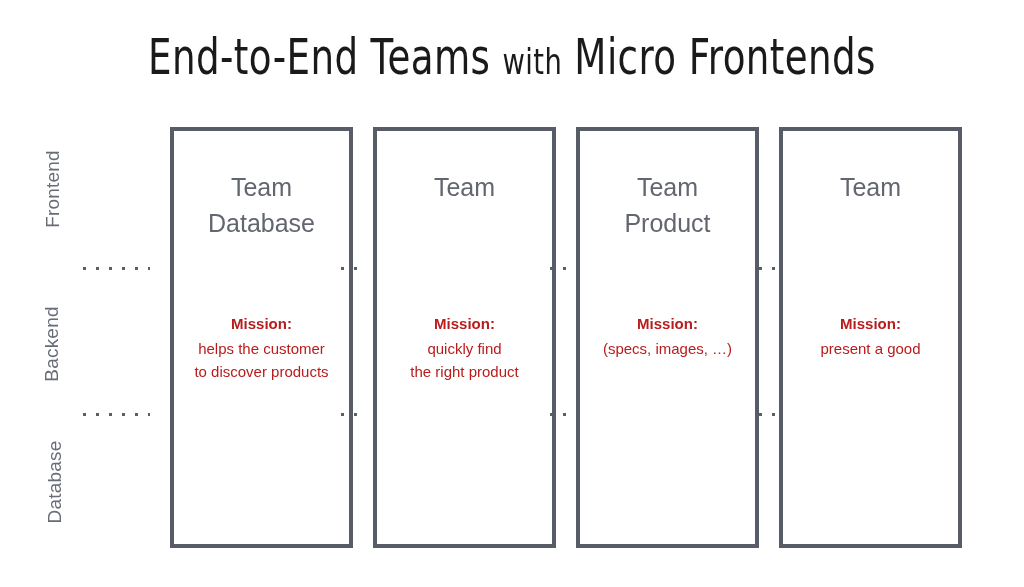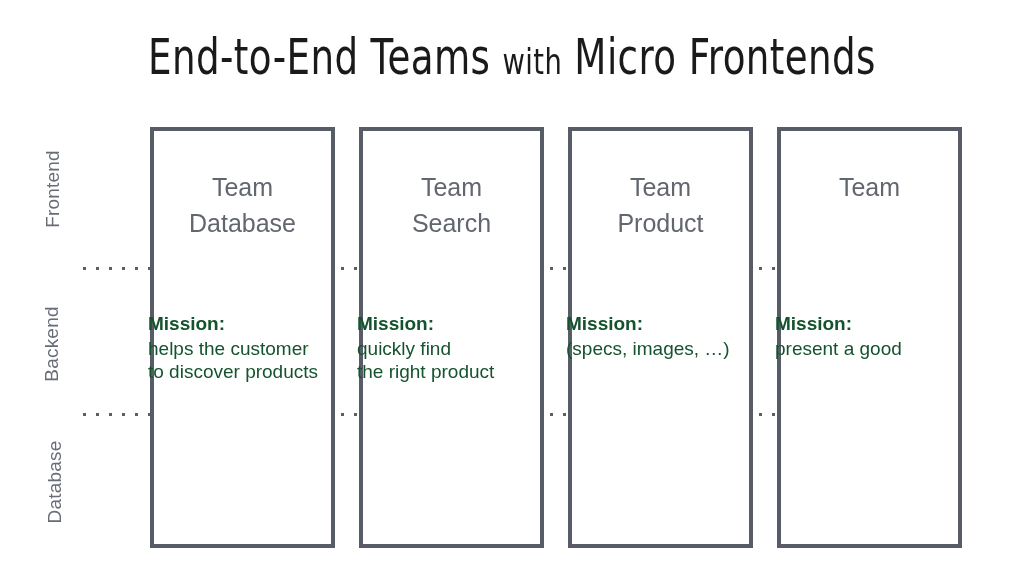--- a/index.html
+++ b/index.html
@@ -104,20 +104,21 @@
   }
 
   .team-box {
     position: relative;
     box-sizing: border-box;
     width: 185px;
     height: 421px;
     border: 4px solid #575C67;
     background: transparent;
     display: block;
+    margin-left: 20px;
   }
 
   .team-name {
     position: absolute;
     left: 0;
     right: 0;
     top: 38px;
     text-align: center;
     color: #62666F;
     font-family: "Liberation Sans", sans-serif;
@@ -125,24 +126,24 @@
     line-height: 36px;
     font-weight: 400;
   }
   .team-name .ln { display: block; }
 
   .mission {
     position: absolute;
     left: -6px;
     right: -6px;
     top: 181px;
-    text-align: left;
-    color: #14532d;
-    font-family: "Liberation Sans", sans-serif;
-    font-size: 19px;
+    text-align: center;
+    color: #b91c1c;
+    font-family: "Liberation Sans", sans-serif;
+    font-size: 15px;
     line-height: 23px;
   }
   .mission-title {
     display: block;
     font-weight: bold;
     margin-bottom: 2px;
   }
   .mission-line { display: block; white-space: nowrap; }
 </style>
 </head>
@@ -184,21 +185,20 @@
       <div class="mission">
         <span class="mission-title">Mission:</span>
         <span class="mission-line">helps the customer</span>
         <span class="mission-line">to discover products</span>
       </div>
     </div>
 
     <div class="team-box">
       <div class="team-name">
         <span class="ln">Team</span>
-        <span class="ln">Search</span>
       </div>
       <div class="mission">
         <span class="mission-title">Mission:</span>
         <span class="mission-line">quickly find</span>
         <span class="mission-line">the right product</span>
       </div>
     </div>
 
     <div class="team-box">
       <div class="team-name">

